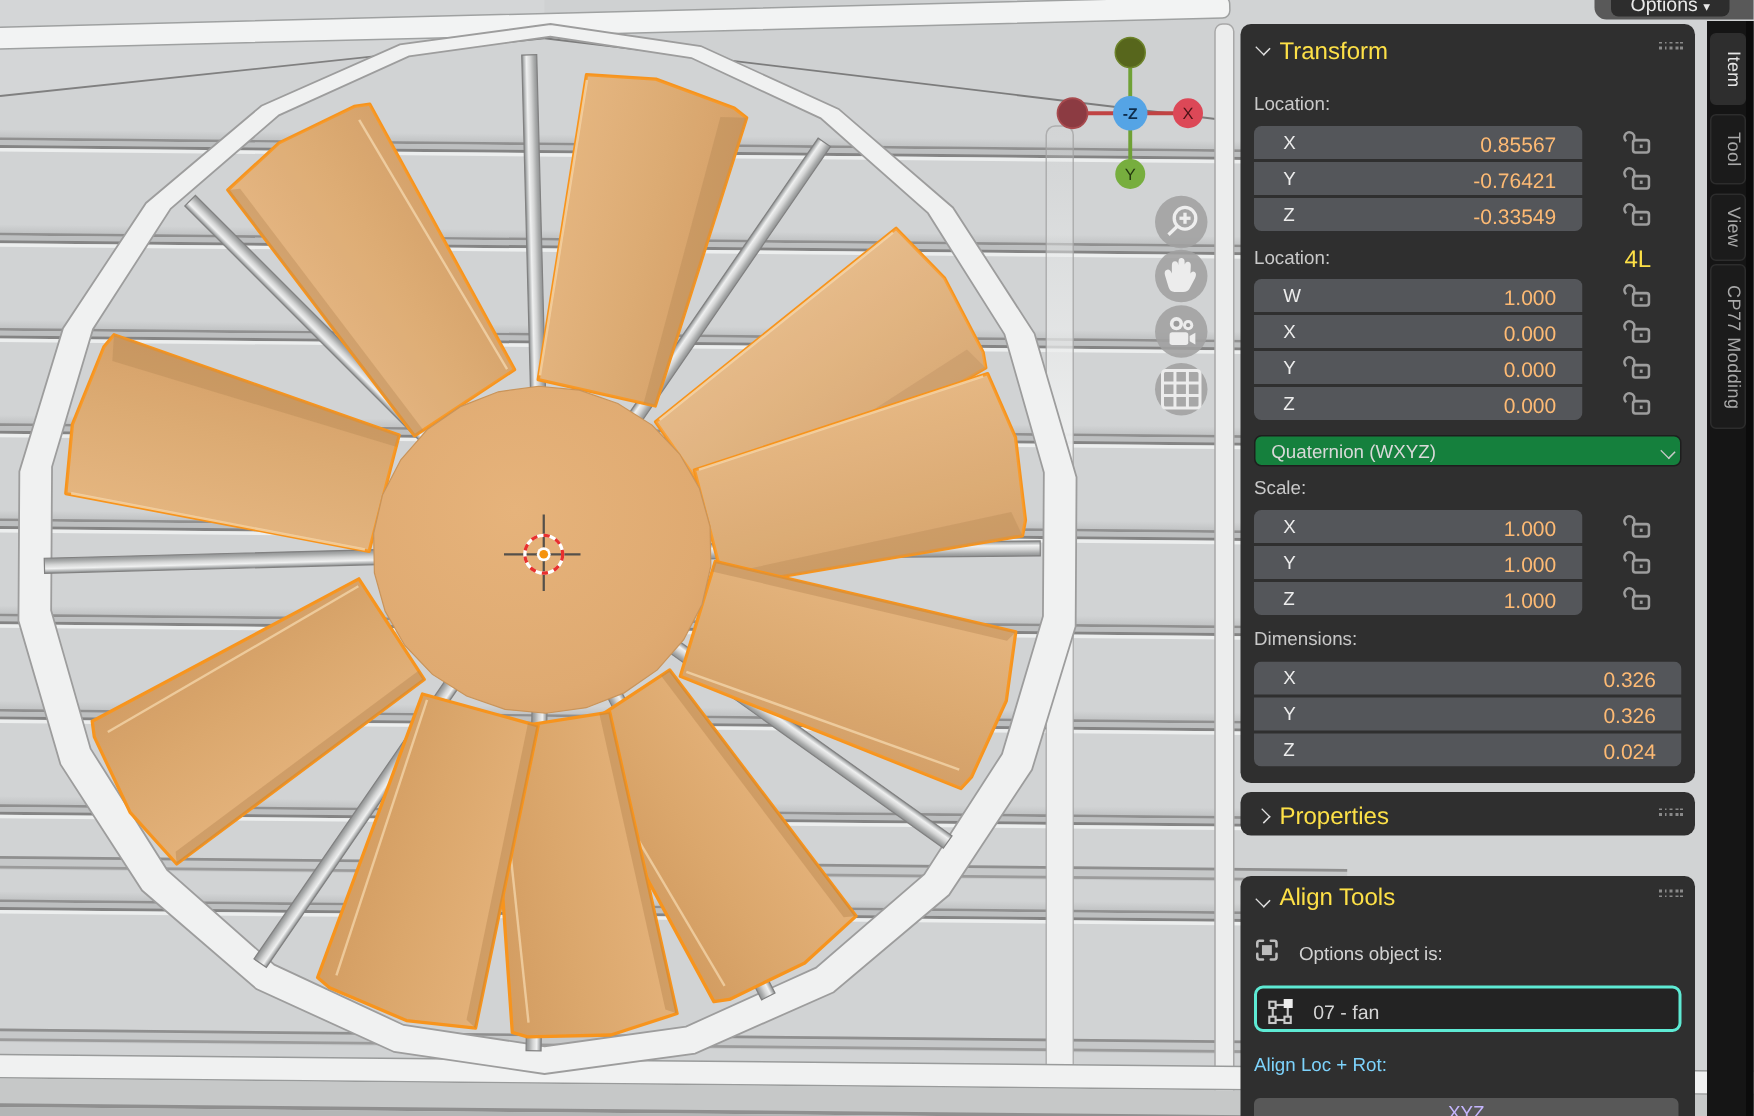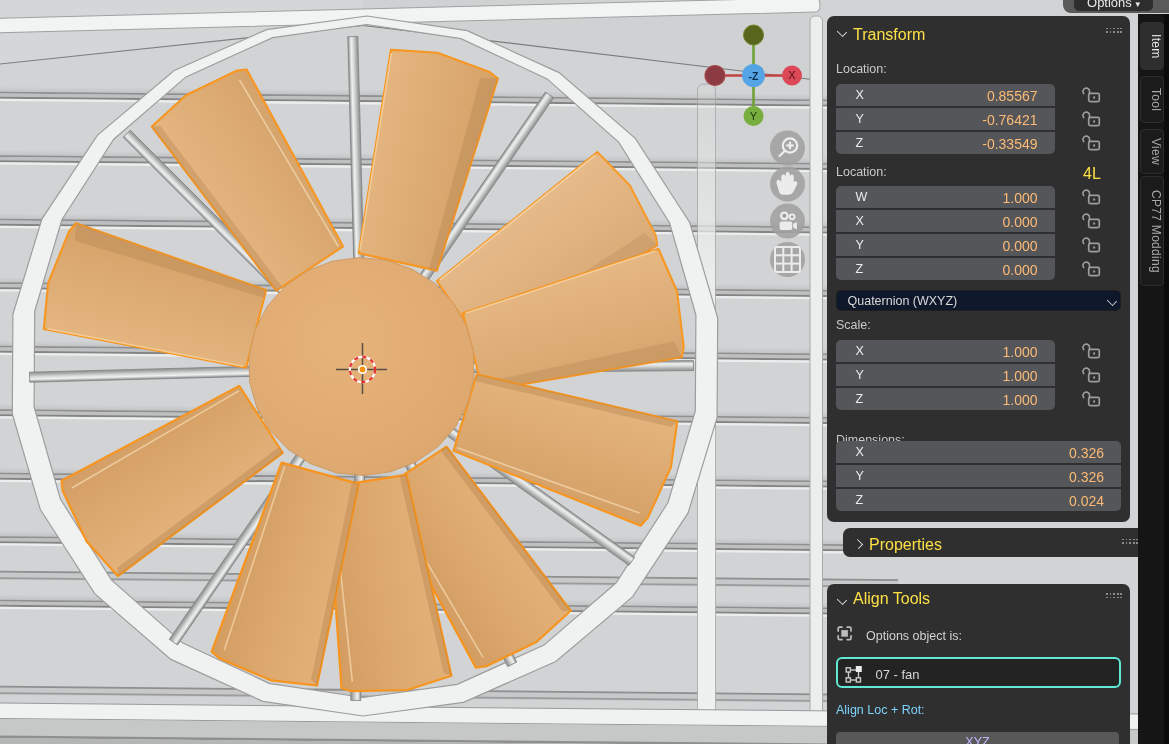--- a/index.html
+++ b/index.html
@@ -348,21 +348,21 @@
     <svg style="position:absolute;left:254.5px;top:220.5px;" width="19" height="17" viewBox="0 0 19 17">
       <rect x="6.7" y="6.4" width="10.6" height="8.2" rx="1.6" fill="none" stroke="#9d9d9d" stroke-width="1.7"></rect>
       <rect x="11.2" y="9.4" width="1.9" height="2.2" fill="#9d9d9d"></rect>
       <path d="M 1.7 6.6 A 3.3 3.3 0 1 1 7.5 4.9 L 7.5 6.4" fill="none" stroke="#9d9d9d" stroke-width="1.6" stroke-linecap="round"></path>
     </svg>
     <svg style="position:absolute;left:254.5px;top:244.5px;" width="19" height="17" viewBox="0 0 19 17">
       <rect x="6.7" y="6.4" width="10.6" height="8.2" rx="1.6" fill="none" stroke="#9d9d9d" stroke-width="1.7"></rect>
       <rect x="11.2" y="9.4" width="1.9" height="2.2" fill="#9d9d9d"></rect>
       <path d="M 1.7 6.6 A 3.3 3.3 0 1 1 7.5 4.9 L 7.5 6.4" fill="none" stroke="#9d9d9d" stroke-width="1.6" stroke-linecap="round"></path>
     </svg>
-    <div style="position:absolute;left:8.5px;top:273.5px;width:285.5px;height:21px;background:#0f172a;border:1px solid #1e1e1e;border-radius:5px;box-sizing:border-box;">
+    <div style="position:absolute;left:8.5px;top:273.5px;width:285.5px;height:21px;background:#15803d;border:1px solid #1e1e1e;border-radius:5px;box-sizing:border-box;">
       <span style="position:absolute;left:11px;top:3px;color:#d9d9d9;font-size:12.5px;">Quaternion (WXYZ)</span>
       <div style="position:absolute;left:271px;top:5.5px;width:8px;height:8px;">
         <div style="position:absolute;left:0;top:1px;width:7px;height:7px;border-right:1.6px solid #c9c9c9;border-bottom:1.6px solid #c9c9c9;transform:rotate(45deg) scale(1,0.8);transform-origin:center;"></div>
       </div>
     </div>
     <div class="lbl" style="left:9px;top:302px;">Scale:</div>
     <div class="rowwrap" style="top:324px;width:219px;">
       <div class="frow">
         <span class="k">X</span>
         <span class="v">1.000</span>
@@ -384,38 +384,38 @@
     <svg style="position:absolute;left:254.5px;top:350.5px;" width="19" height="17" viewBox="0 0 19 17">
       <rect x="6.7" y="6.4" width="10.6" height="8.2" rx="1.6" fill="none" stroke="#9d9d9d" stroke-width="1.7"></rect>
       <rect x="11.2" y="9.4" width="1.9" height="2.2" fill="#9d9d9d"></rect>
       <path d="M 1.7 6.6 A 3.3 3.3 0 1 1 7.5 4.9 L 7.5 6.4" fill="none" stroke="#9d9d9d" stroke-width="1.6" stroke-linecap="round"></path>
     </svg>
     <svg style="position:absolute;left:254.5px;top:374.5px;" width="19" height="17" viewBox="0 0 19 17">
       <rect x="6.7" y="6.4" width="10.6" height="8.2" rx="1.6" fill="none" stroke="#9d9d9d" stroke-width="1.7"></rect>
       <rect x="11.2" y="9.4" width="1.9" height="2.2" fill="#9d9d9d"></rect>
       <path d="M 1.7 6.6 A 3.3 3.3 0 1 1 7.5 4.9 L 7.5 6.4" fill="none" stroke="#9d9d9d" stroke-width="1.6" stroke-linecap="round"></path>
     </svg>
-    <div class="lbl" style="left:9px;top:417px;text-align:right;">Dimensions:</div>
+    <div class="lbl" style="left:9px;top:403px;text-align:right;">Dimensions:</div>
     <div class="rowwrap" style="top:425px;width:285.5px;">
       <div class="frow">
         <span class="k">X</span>
         <span class="v">0.326</span>
       </div>
       <div class="frow">
         <span class="k">Y</span>
         <span class="v">0.326</span>
       </div>
       <div class="frow">
         <span class="k">Z</span>
         <span class="v">0.024</span>
       </div>
     </div>
   </div>
 
-<div class="panel" style="top:528px;height:29px;margin-left:16px;">
+<div class="panel" style="top:528px;height:29px;">
     <div style="position:absolute;left:11px;top:11px;width:8px;height:8px;">
       <div style="position:absolute;left:0;top:1px;width:7px;height:7px;border-right:1.6px solid #e0e0e0;border-bottom:1.6px solid #e0e0e0;transform:rotate(-45deg) scale(0.8,1);transform-origin:center;"></div>
     </div>
     <div class="hdr" style="left:26px;top:7.5px;">Properties</div>
     <div style="position:absolute;left:279.0px;top:10.5px;width:1.8px;height:1.8px;background:#8a8a8a;"></div>
     <div style="position:absolute;left:282.6px;top:10.5px;width:1.8px;height:1.8px;background:#8a8a8a;"></div>
     <div style="position:absolute;left:286.2px;top:10.5px;width:1.8px;height:1.8px;background:#8a8a8a;"></div>
     <div style="position:absolute;left:289.8px;top:10.5px;width:1.8px;height:1.8px;background:#8a8a8a;"></div>
     <div style="position:absolute;left:293.4px;top:10.5px;width:1.8px;height:1.8px;background:#8a8a8a;"></div>
     <div style="position:absolute;left:279.0px;top:14.1px;width:1.8px;height:1.8px;background:#8a8a8a;"></div>

